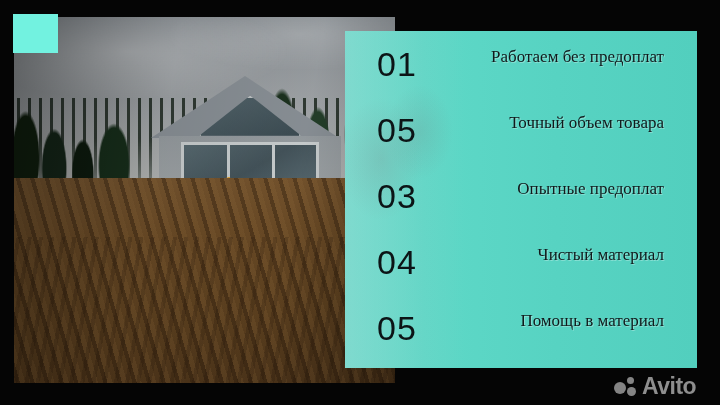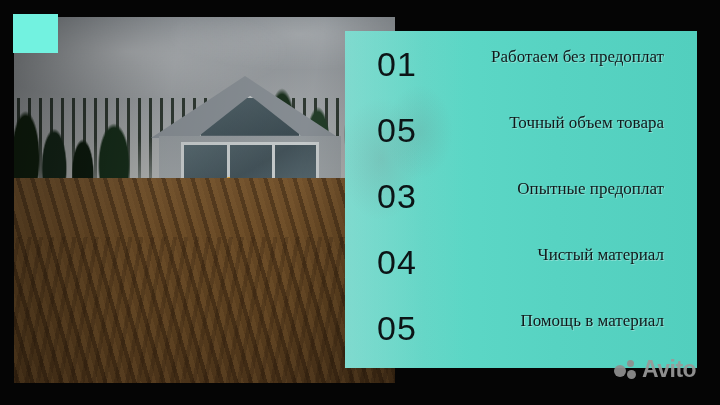--- a/index.html
+++ b/index.html
@@ -361,21 +361,21 @@
     line-height: 1.45;
     max-width: 190px;
     text-shadow: 1px 1px 0 rgba(255,255,255,0.30);
     text-align: right;
   }
 
   
   .avito {
     position: absolute;
     left: 614px;
-    top: 358px;
+    top: 375px;
     display: flex;
     align-items: center;
     gap: 5px;
     opacity: .92;
   }
   .avito-dots {
     position: relative;
     width: 23px;
     height: 20px;
   }

